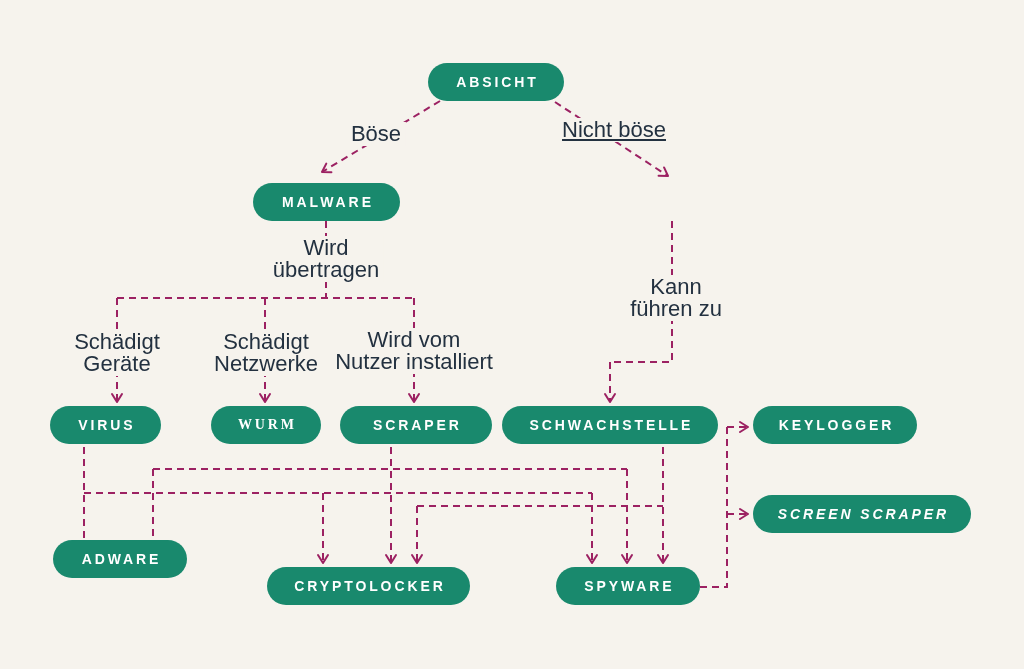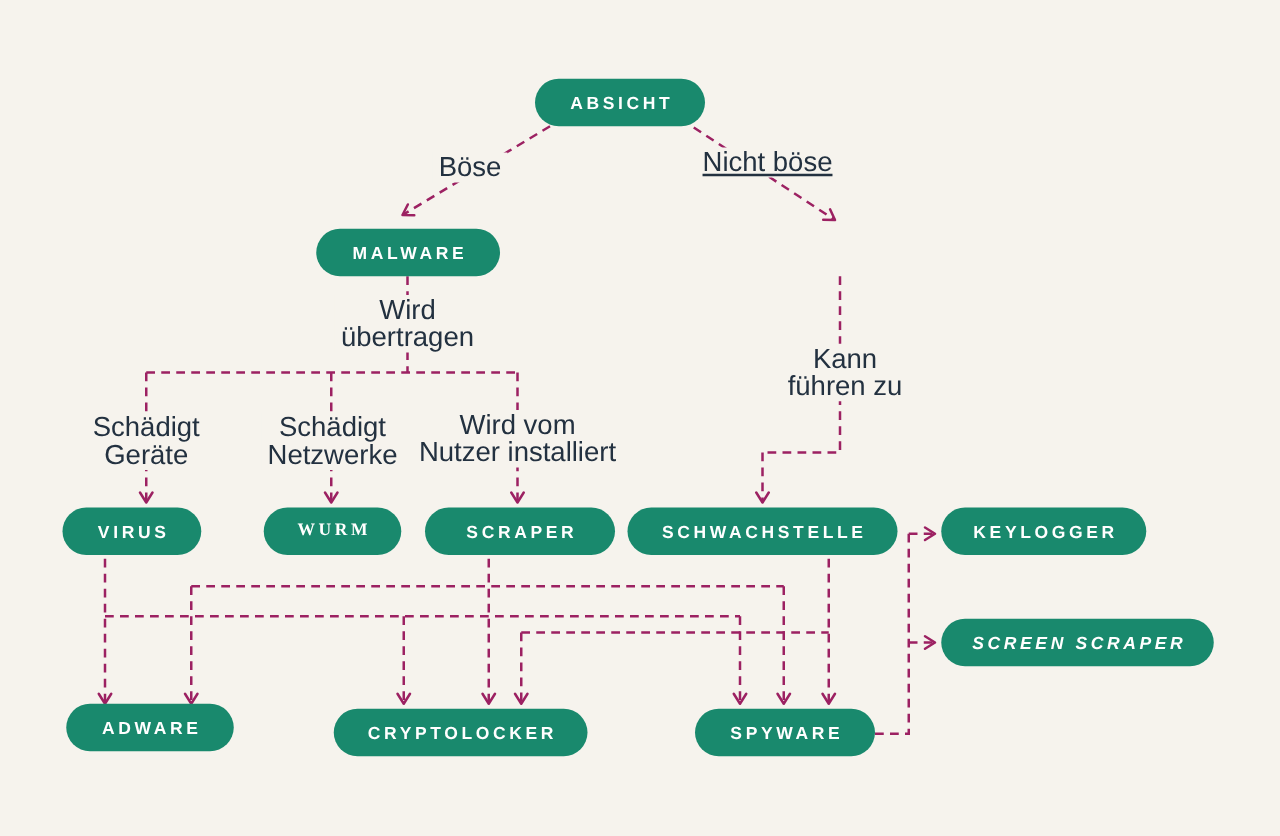--- a/index.html
+++ b/index.html
@@ -104,17 +104,17 @@
 führen zu</div>
 
   <div class="node" style="left:428px; top:63px;  width:136px;">ABSICHT</div>
   <div class="node" style="left:253px; top:183px; width:147px;">MALWARE</div>
   <div class="node" style="left:50px;  top:406px; width:111px;">VIRUS</div>
   <div class="node" style="left:211px; top:406px; width:110px;font-family:Liberation Serif, serif;">WURM</div>
   <div class="node" style="left:340px; top:406px; width:152px;">SCRAPER</div>
   <div class="node" style="left:502px; top:406px; width:216px;">SCHWACHSTELLE</div>
   <div class="node" style="left:753px; top:406px; width:164px;">KEYLOGGER</div>
   <div class="node" style="left:753px; top:495px; width:218px;font-style:italic;">SCREEN SCRAPER</div>
-  <div class="node" style="left:53px;  top:563px; width:134px;text-align:center;">ADWARE</div>
+  <div class="node" style="left:53px;  top:540px; width:134px;text-align:center;">ADWARE</div>
   <div class="node" style="left:267px; top:567px; width:203px;">CRYPTOLOCKER</div>
   <div class="node" style="left:556px; top:567px; width:144px;">SPYWARE</div>
 
 </div>
 
 </body></html>

